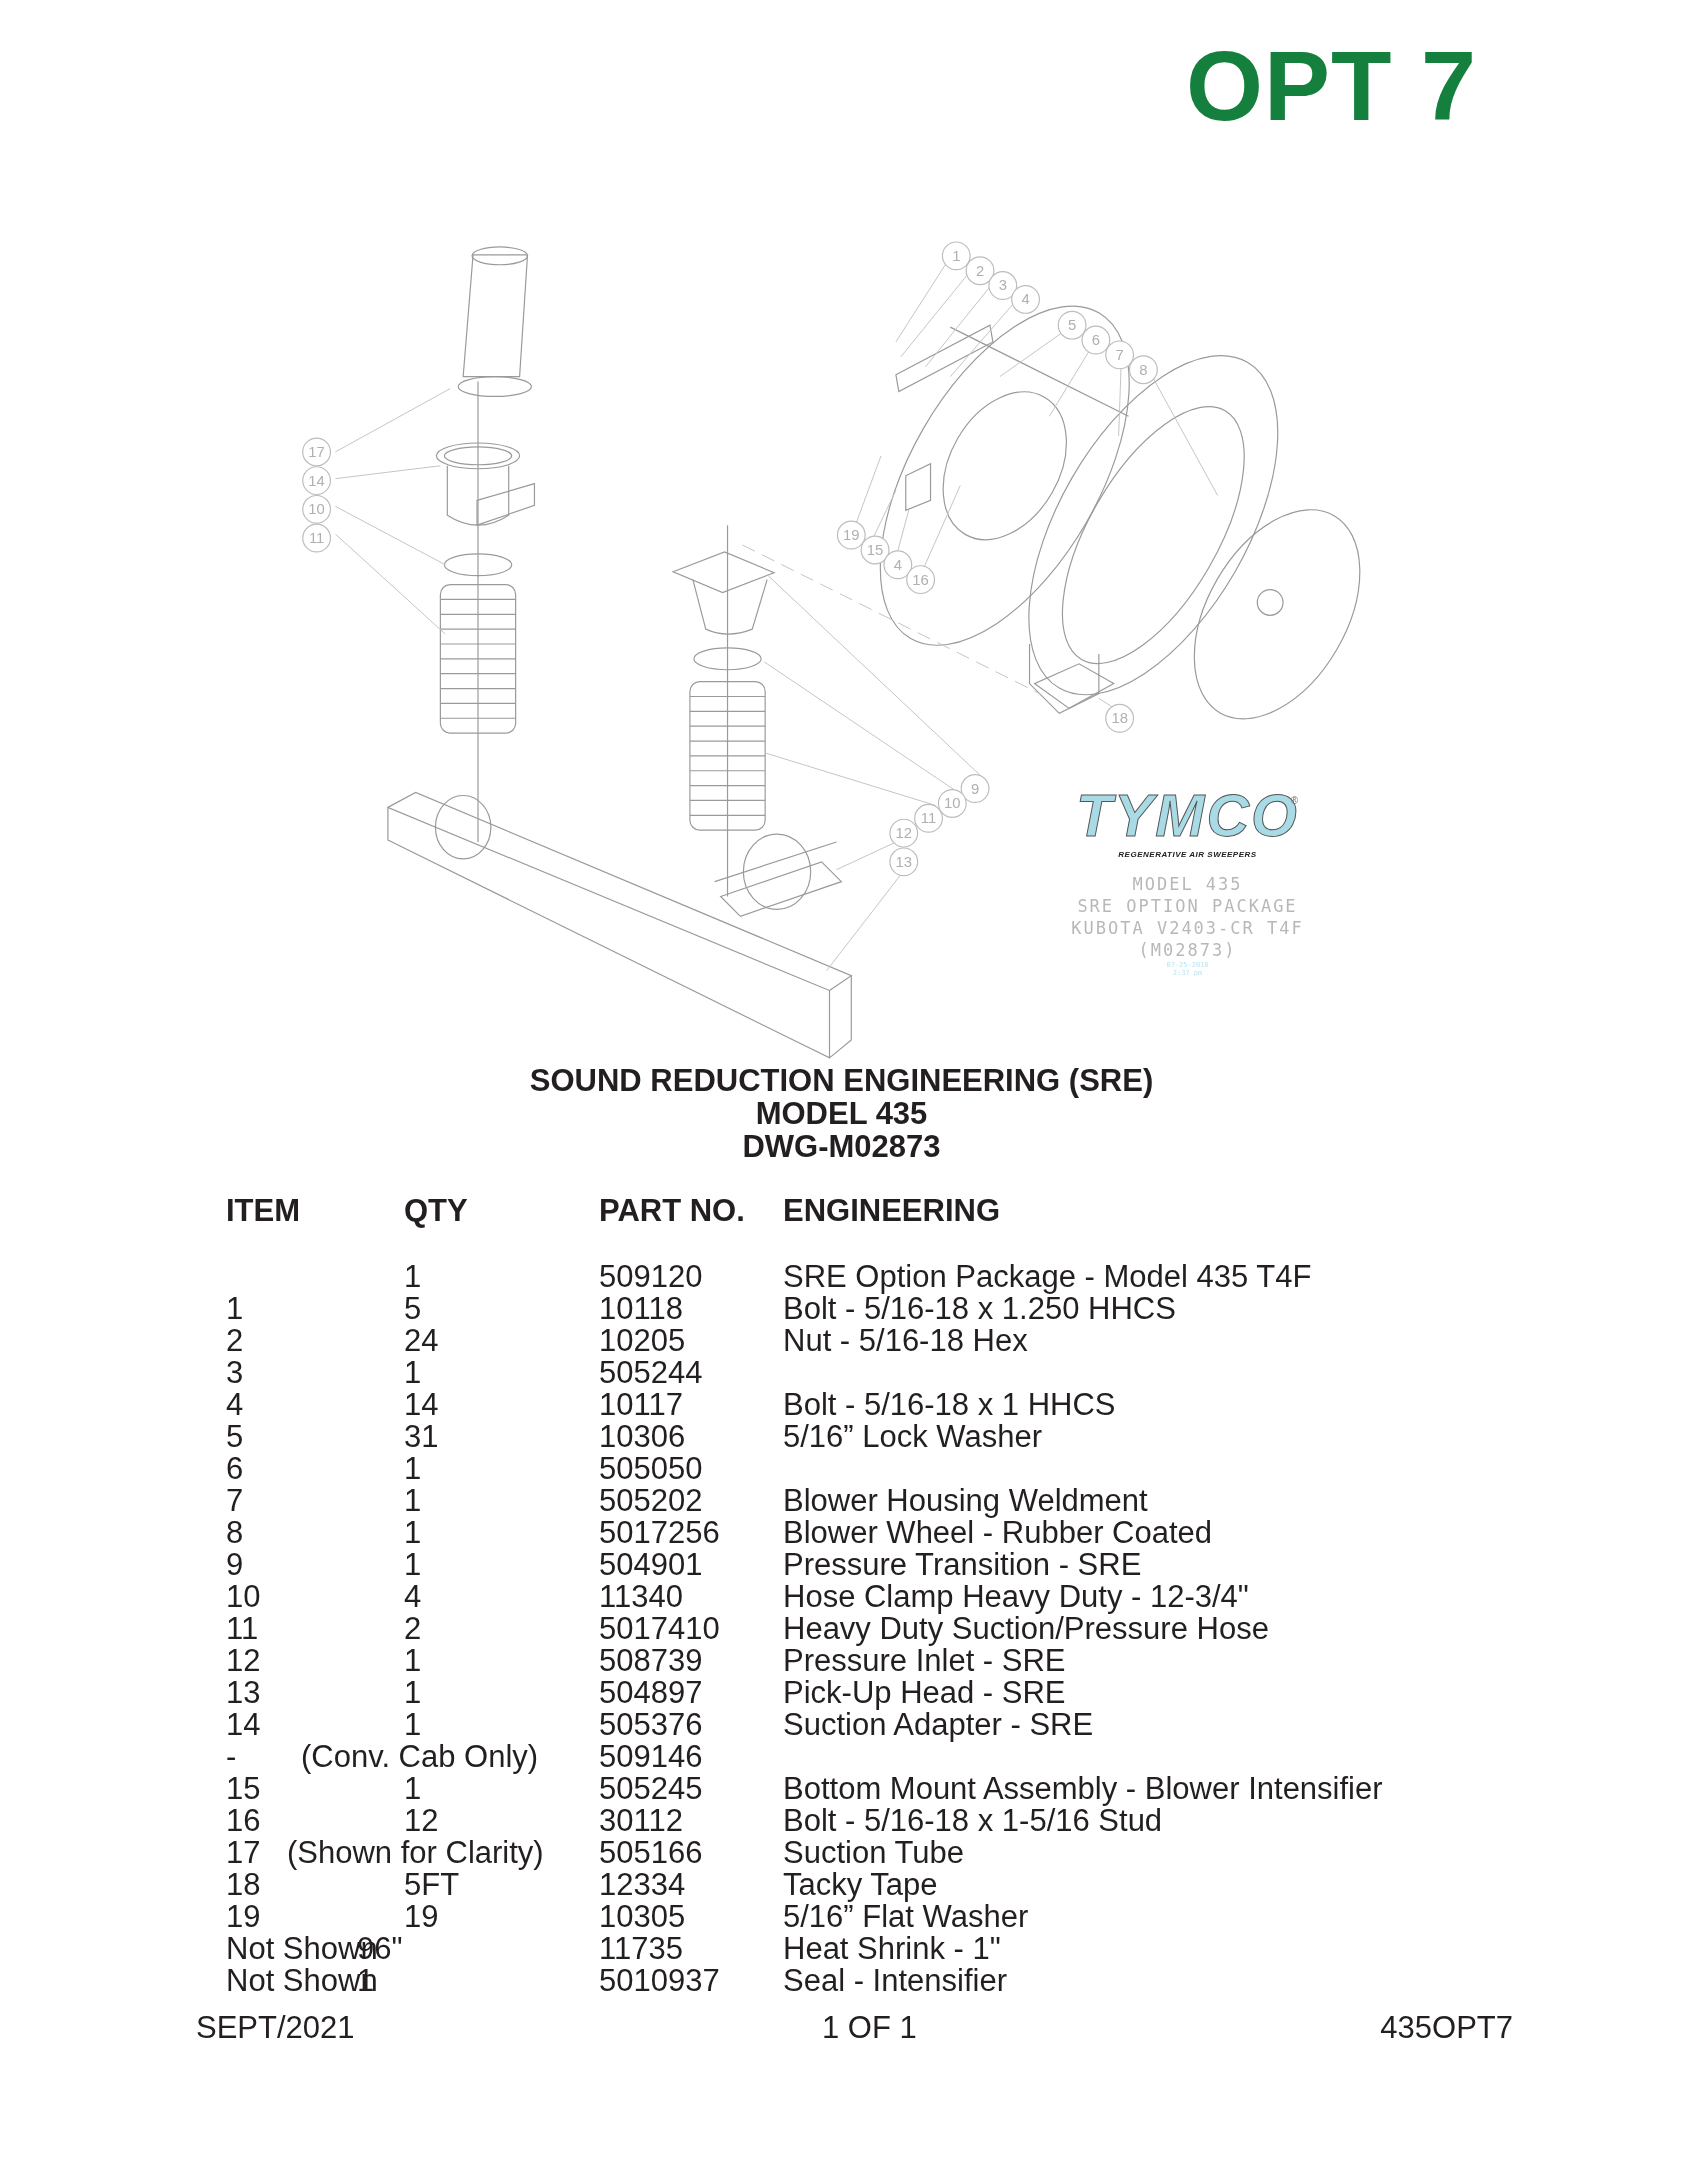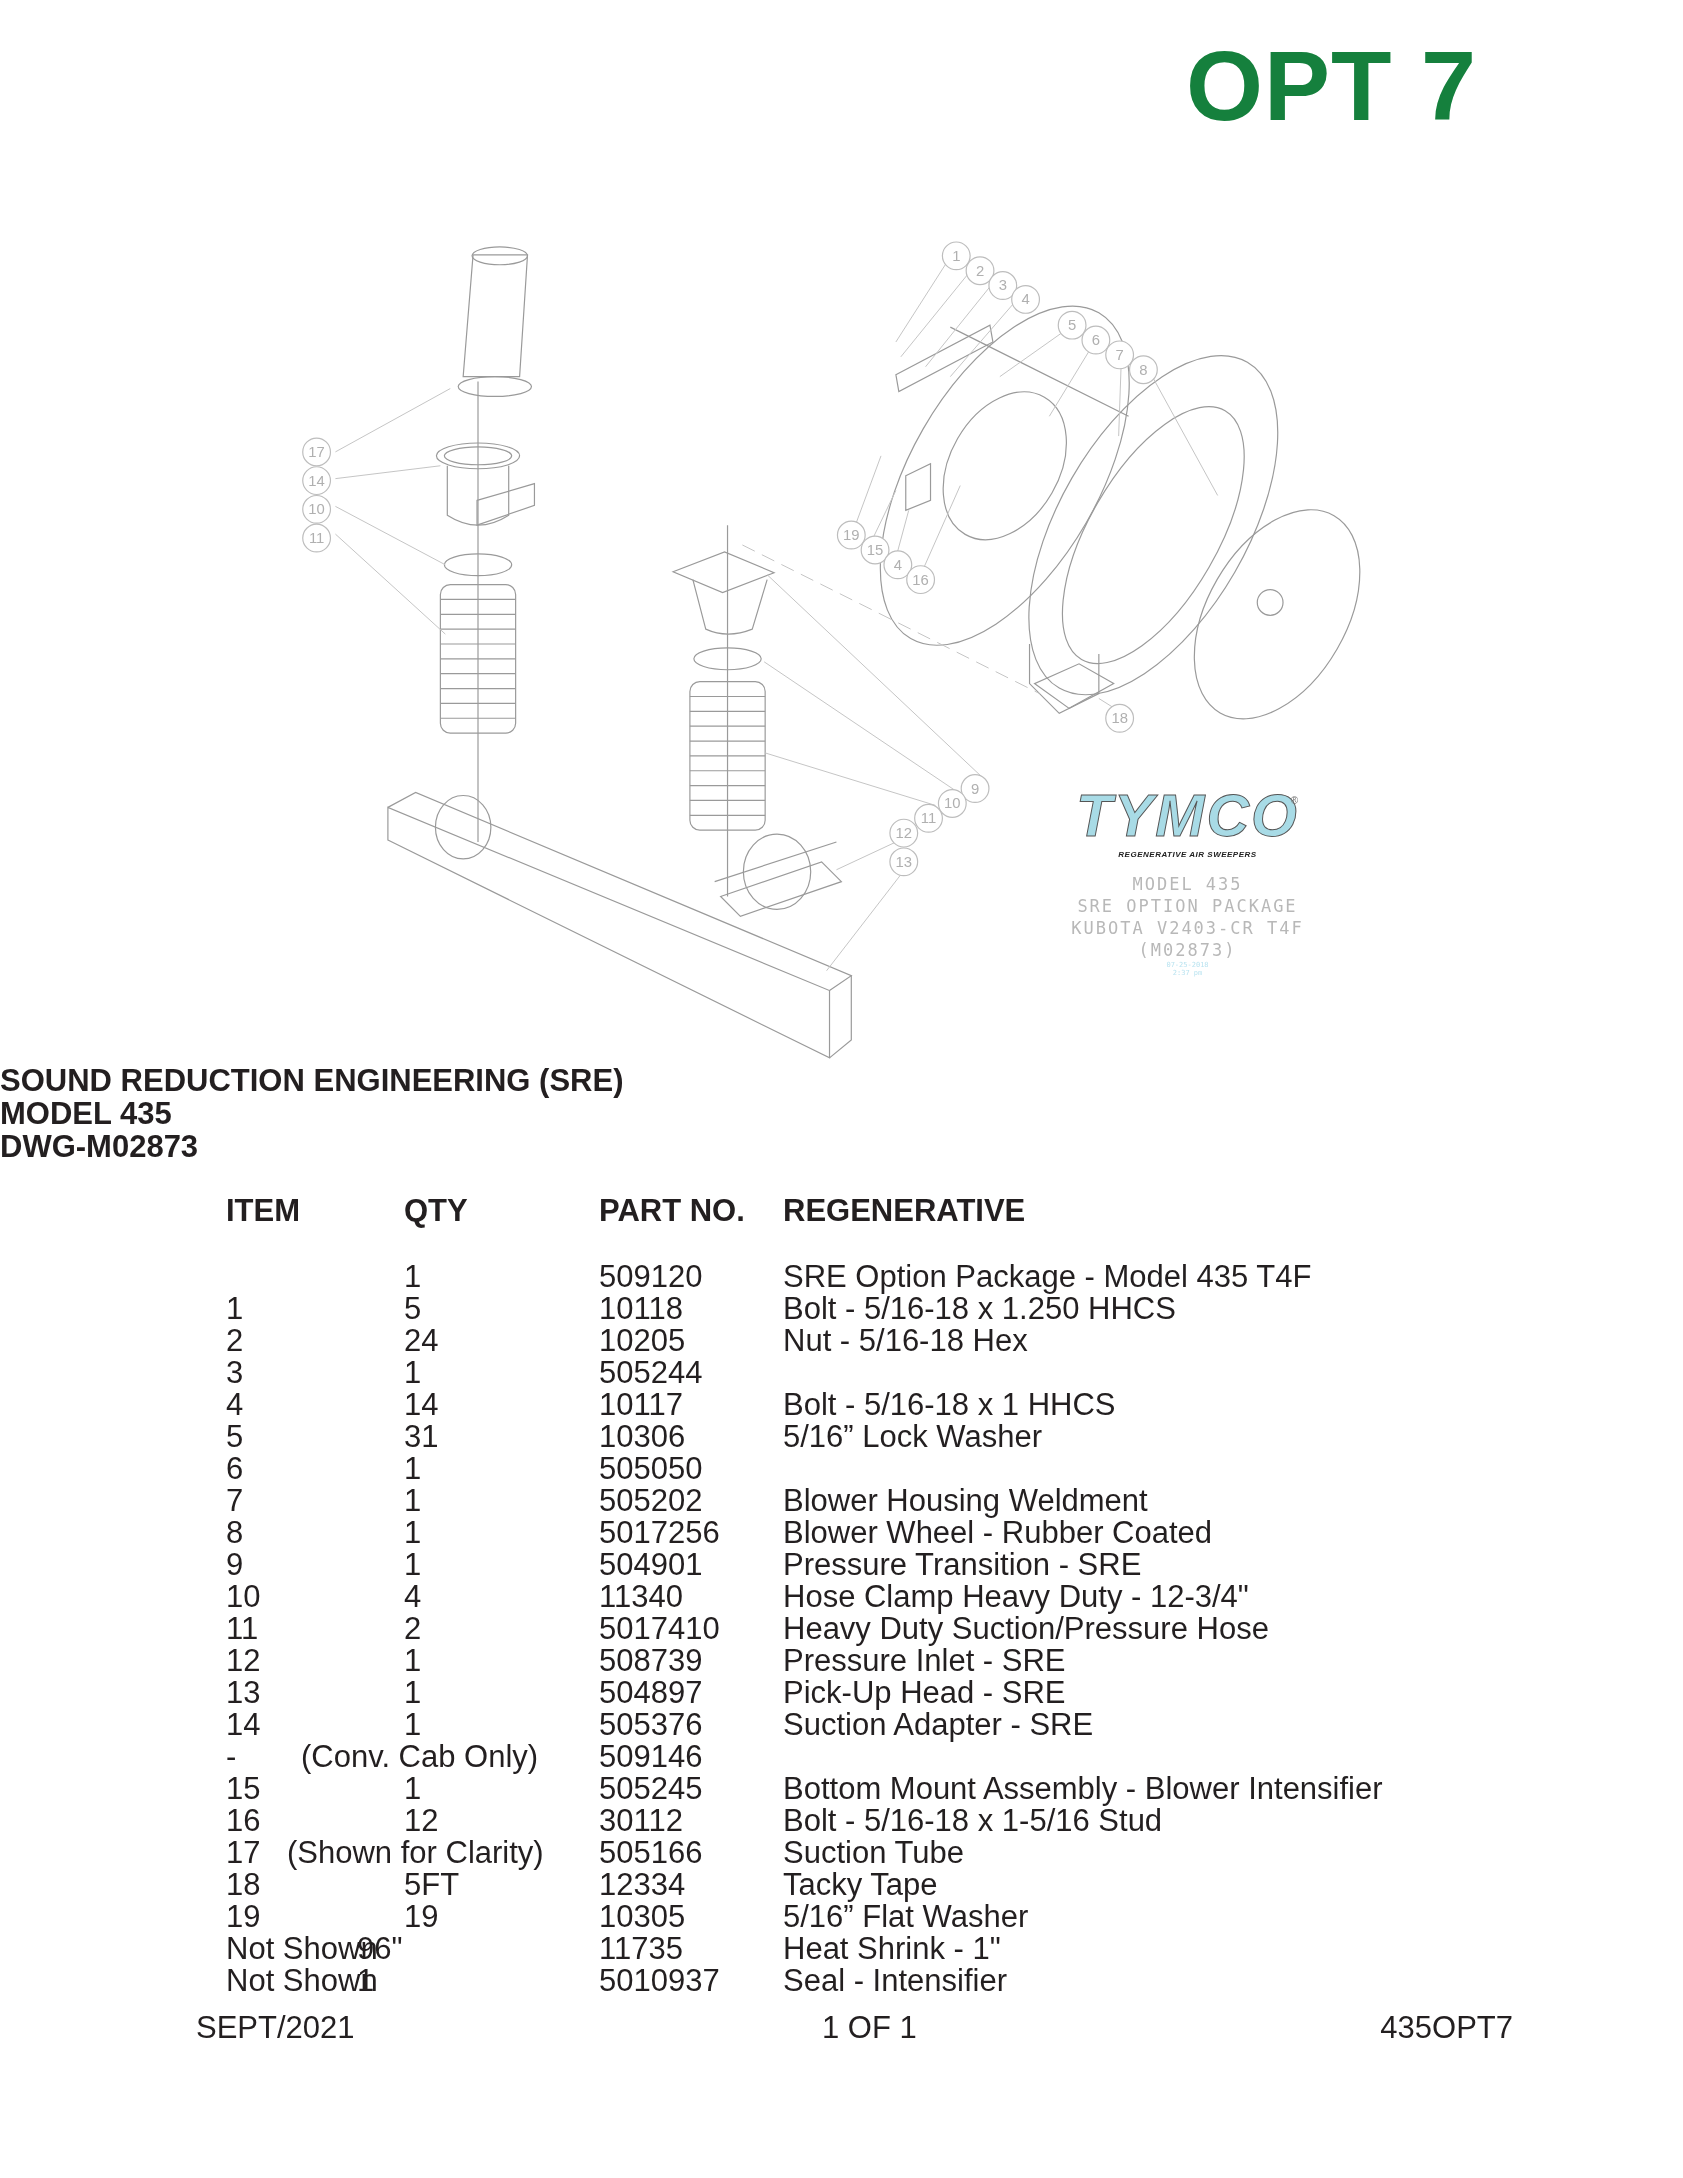--- a/index.html
+++ b/index.html
@@ -8,21 +8,21 @@
     .opt-title { position:absolute; left:1186px; top:36px; font-size:99px; font-weight:bold;
                  letter-spacing:1px; line-height:1; color:#15803d; }
     .drawing { position:absolute; left:277px; top:228px; width:1109px; height:832px; }
     .logo-block { position:absolute; left:1059px; top:787px; width:257px; text-align:center; }
     .logo-text { font-size:59px; font-weight:bold; font-style:italic; letter-spacing:2px;
                  color:#a8dbe6; -webkit-text-stroke:1px #555; line-height:1;text-align:center; }
     .logo-tag { font-size:8px; font-style:italic; font-weight:bold; color:#222; margin-top:4px; letter-spacing:0.5px; }
     .logo-reg { position:absolute; right:18px; top:8px; font-size:10px; color:#777; }
     .stamp { font-family:"DejaVu Sans Mono", monospace; color:#b8b8b8; font-size:17px; line-height:22px; letter-spacing:2px; margin-top:14px; }
     .stamp-date { font-family:"DejaVu Sans Mono", monospace; color:#b9e3f0; font-size:7px; line-height:8px; }
-    .heading { position:absolute; left:0; width:1683px; top:1064px;
+    .heading { position:absolute; left:0; width:1683px; text-align:center; top:1064px;
                font-size:31px; font-weight:bold; line-height:33px; color:#231f20; }
     .table { position:absolute; left:196px; top:1193px; width:1287px;margin-left:30px; }
     .thead { display:flex; font-size:31px; font-weight:bold; height:36px; line-height:36px; }
     .tbody { margin-top:32px; }
     .row { display:flex; font-size:31px; line-height:32px; height:32px; }
     .c-item { width:0; position:relative; }
     .c-item span { position:absolute; left:0; white-space:nowrap; }
     .c-qty  { position:relative; width:0; }
     .c-qty span { position:absolute; left:178px; white-space:nowrap; }
     .c-qty.note span { left:75px; }
@@ -237,21 +237,21 @@
   <div>SOUND REDUCTION ENGINEERING (SRE)</div>
   <div>MODEL 435</div>
   <div>DWG-M02873</div>
 </div>
 
 <div class="table">
   <div class="thead">
     <span class="h-item">ITEM</span>
     <span class="h-qty">QTY</span>
     <span class="h-part">PART NO.</span>
-    <span class="h-desc">REGENERATIVE</span>
+    <span class="h-desc">ENGINEERING</span>
   </div>
   <div class="tbody" id="tbody">
       <div class="row">
         <span class="c-item">
           <span></span>
         </span>
         <span class="c-qty">
           <span>1</span>
         </span>
         <span class="c-part">509120</span>

